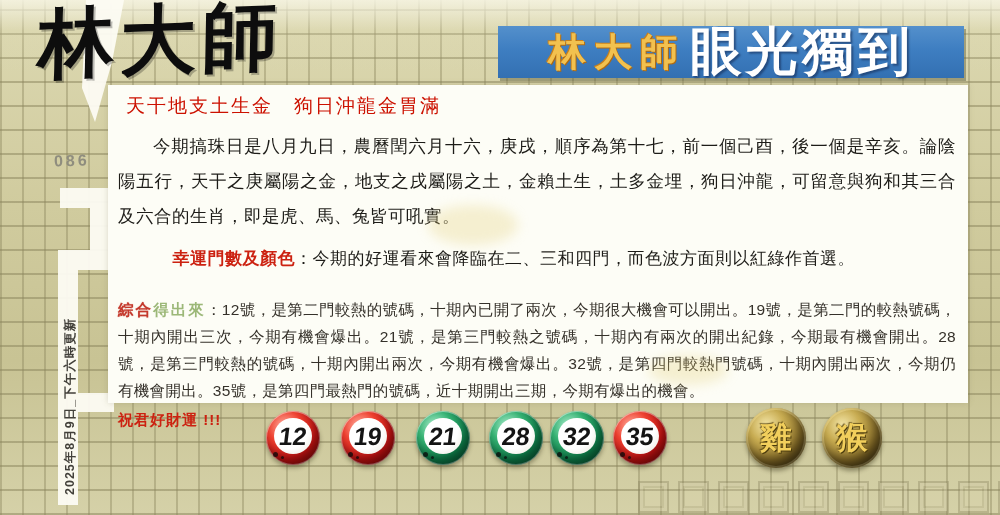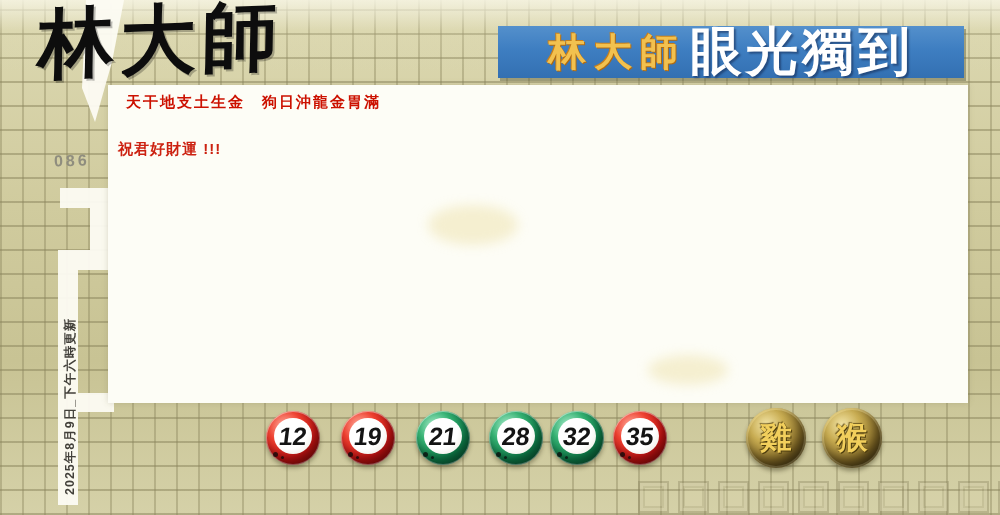--- a/index.html
+++ b/index.html
@@ -49,22 +49,22 @@
     letter-spacing:1px;white-space:nowrap;text-align:left;
   }
   .logo-shape{position:absolute;left:0;top:0;}
   
   .panel{
     position:absolute;left:108px;top:85px;width:860px;height:318px;
     background:#fdfdf6;box-shadow:0 0 6px rgba(120,115,80,0.25);
   }
   .panel-inner{position:absolute;left:10px;right:12px;top:6px;}
   .article-title{
-    font-size:15px;font-weight:700;color:#cc1100;letter-spacing:2px;
-    margin:2px 0 28px 8px;
+    font-size:19px;font-weight:400;color:#cc1100;letter-spacing:2px;
+    margin:2px 0 10px 8px;
   }
   .para1{
     font-size:17.5px;line-height:35px;color:#1d1c18;text-align:justify;
     text-indent:2em;margin:0;letter-spacing:0.5px;
   }
   .para2{
     font-size:17px;line-height:30px;color:#1d1c18;text-align:justify;
     text-indent:3.2em;margin:10px 0 0 0;letter-spacing:0.5px;
   }
   .lucky-label{color:#cc2211;font-weight:900;}
@@ -135,20 +135,23 @@
     <span class="brand">林大師</span>
     <span class="slogan">眼光獨到</span>
   </div>
 
   <div class="issue-no">086</div>
   <div class="date-vert">2025年8月9日_下午六時更新</div>
 
   <div class="panel">
     <div class="panel-inner">
       <div class="article-title">天干地支土生金　狗日沖龍金胃滿</div>
+      <p class="para1">今期搞珠日是八月九日，農曆閏六月十六，庚戌，順序為第十七，前一個己酉，後一個是辛亥。論陰陽五行，天干之庚屬陽之金，地支之戌屬陽之土，金賴土生，土多金埋，狗日沖龍，可留意與狗和其三合及六合的生肖，即是虎、馬、兔皆可吼實。</p>
+      <p class="para2"><span class="lucky-label">幸運門數及顏色</span><span>：今期的好運看來會降臨在二、三和四門，而色波方面則以紅綠作首選。</span></p>
+      <p class="para3"><span class="sum-red">綜合</span><span class="sum-green">得出來</span><span>：</span><span>12號，是第二門較熱的號碼，十期內已開了兩次，今期很大機會可以開出。19號，是第二門的較熱號碼，十期內開出三次，今期有機會爆出。21號，是第三門較熱之號碼，十期內有兩次的開出紀錄，今期最有機會開出。28號，是第三門較熱的號碼，十期內開出兩次，今期有機會爆出。32號，是第四門較熱門號碼，十期內開出兩次，今期仍有機會開出。35號，是第四門最熱門的號碼，近十期開出三期，今期有爆出的機會。</span></p>
       <p class="blessing">祝君好財運 !!!</p>
     </div>
     <div class="smudge" style="left:320px;top:120px;width:90px;height:40px;"></div>
     <div class="smudge" style="left:540px;top:270px;width:80px;height:30px;"></div>
   </div>
 
   <div>
       <div class="ball red" style="left: 266px; top: 411px;">
         <div class="num-bg">
           <span class="num">12</span>

